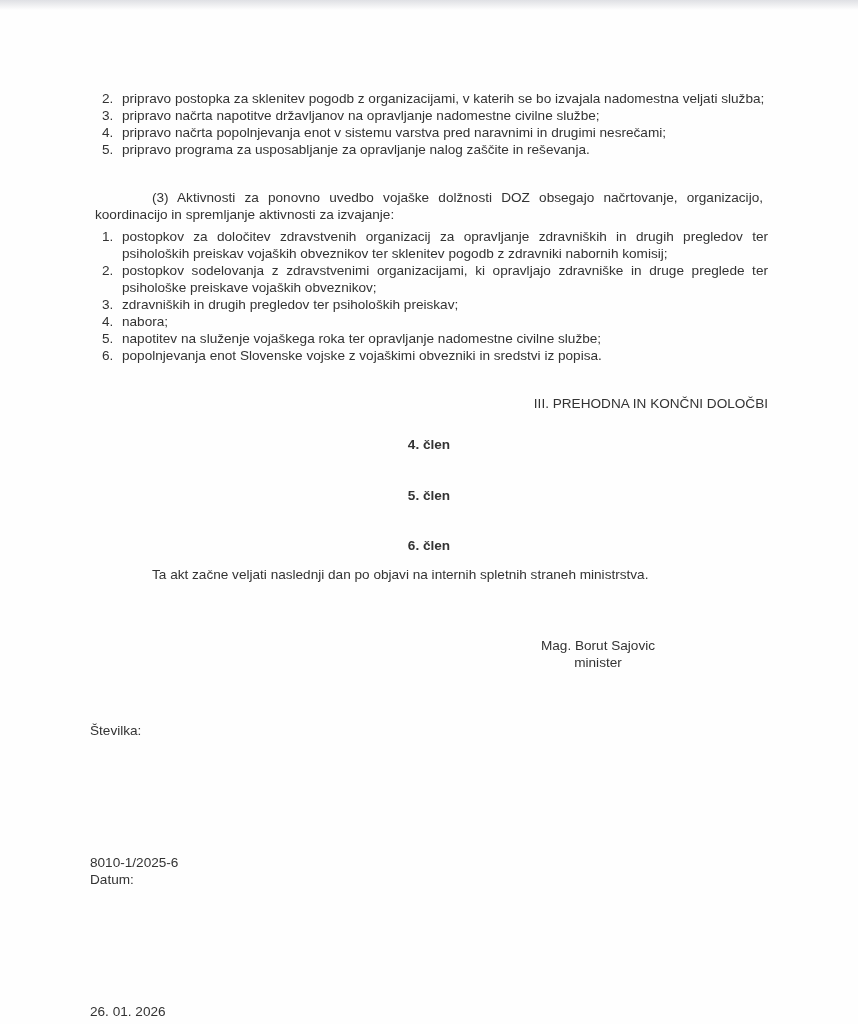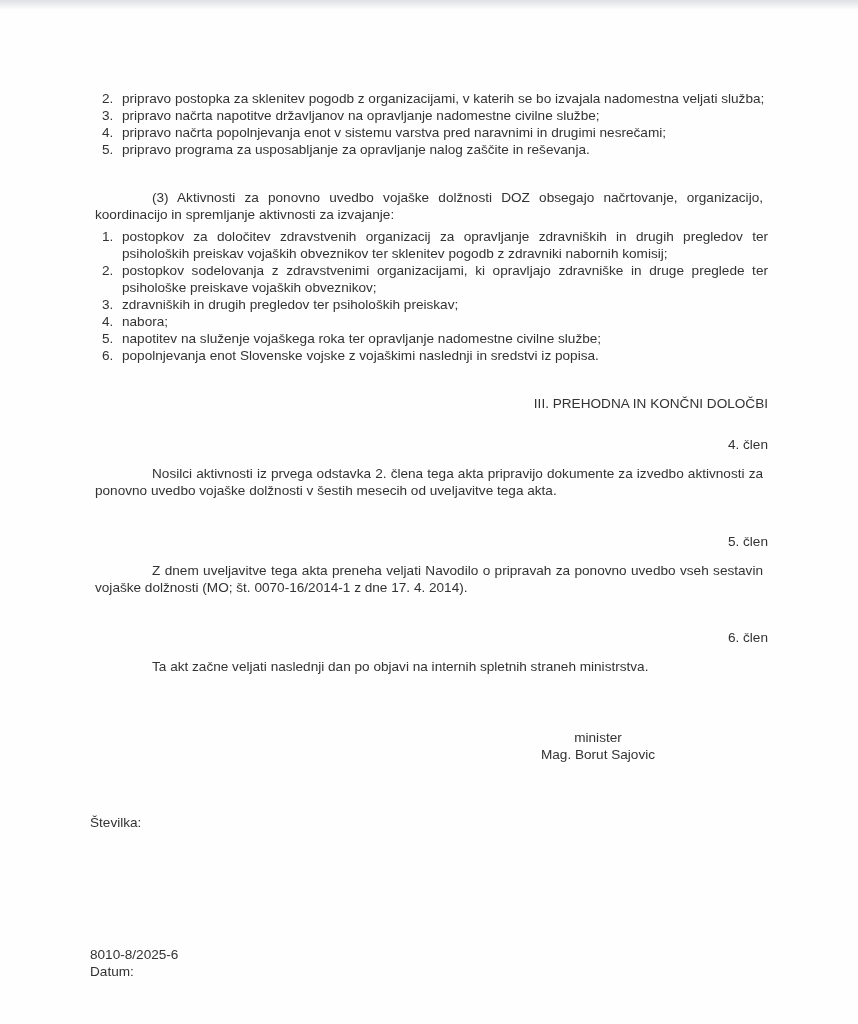--- a/index.html
+++ b/index.html
@@ -45,22 +45,22 @@
     text-align: justify;
     text-indent: 57px;
   }
   .para3 { margin-top: 31px; }
   .section-heading {
     margin-top: 31px;
     text-align: right;
   }
   .clen-heading {
     margin-top: 24px;
-    text-align: right;
-    font-weight: normal;
+    text-align: center;
+    font-weight: bold;
   }
   .clen-heading.h5 { margin-top: 34px; }
   .clen-heading.h6 { margin-top: 33px; }
   .clen-body { margin-top: 12px; }
   .signature {
     margin-top: 54px;
     margin-left: auto;
     width: 340px;
     text-align: center;
   }
@@ -115,44 +115,42 @@
       <li>
         <span class="num">4.</span>
         <span class="txt">nabora;</span>
       </li>
       <li>
         <span class="num">5.</span>
         <span class="txt">napotitev na služenje vojaškega roka ter opravljanje nadomestne civilne službe;</span>
       </li>
       <li>
         <span class="num">6.</span>
-        <span class="txt">popolnjevanja enot Slovenske vojske z vojaškimi naslednji in sredstvi iz popisa.</span>
+        <span class="txt">popolnjevanja enot Slovenske vojske z vojaškimi obvezniki in sredstvi iz popisa.</span>
       </li>
     </ol>
 
     <div class="section-heading">III. PREHODNA IN KONČNI DOLOČBI</div>
 
     <div class="clen-heading">4. člen</div>
-    <p class="para clen-body">Nosilci aktivnosti iz prvega odstavka 2. člena tega akta pripravijo dokumente za izvedbo aktivnosti za ponovno uvedbo vojaške dolžnosti v šestih mesecih od uveljavitve tega akta.</p>
 
     <div class="clen-heading h5">5. člen</div>
-    <p class="para clen-body">Z dnem uveljavitve tega akta preneha veljati Navodilo o pripravah za ponovno uvedbo vseh sestavin vojaške dolžnosti (MO; št. 0070-16/2014-1 z dne 17. 4. 2014).</p>
 
     <div class="clen-heading h6">6. člen</div>
     <p class="para clen-body">Ta akt začne veljati naslednji dan po objavi na internih spletnih straneh ministrstva.</p>
 
     <div class="signature">
+      <div>Mag. Borut Sajovic</div>
       <div>minister</div>
-      <div>Mag. Borut Sajovic</div>
     </div>
 
     <div class="footer">
       <div class="footer-row">
         <span class="footer-label">Številka:</span>
-        <span>8010-8/2025-6</span>
+        <span>8010-1/2025-6</span>
       </div>
       <div class="footer-row">
         <span class="footer-label">Datum:</span>
         <span>26. 01. 2026</span>
       </div>
     </div>
 
   </main>
 </div>
 

